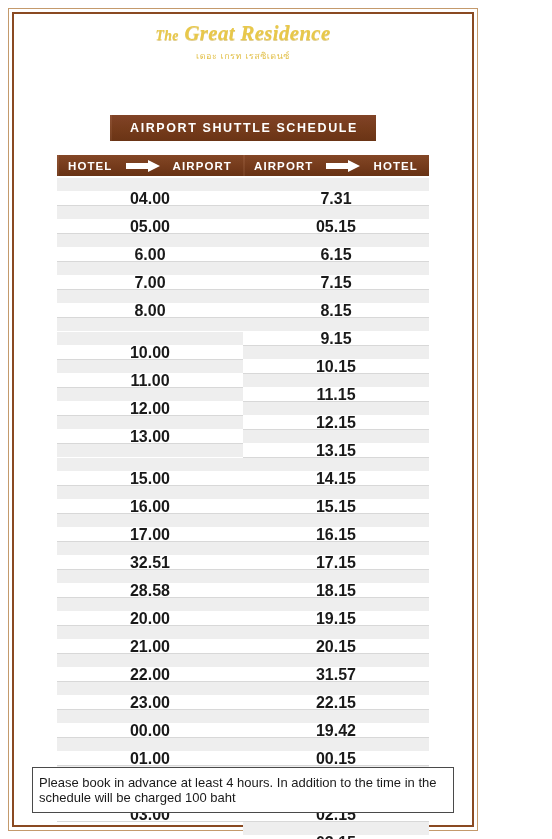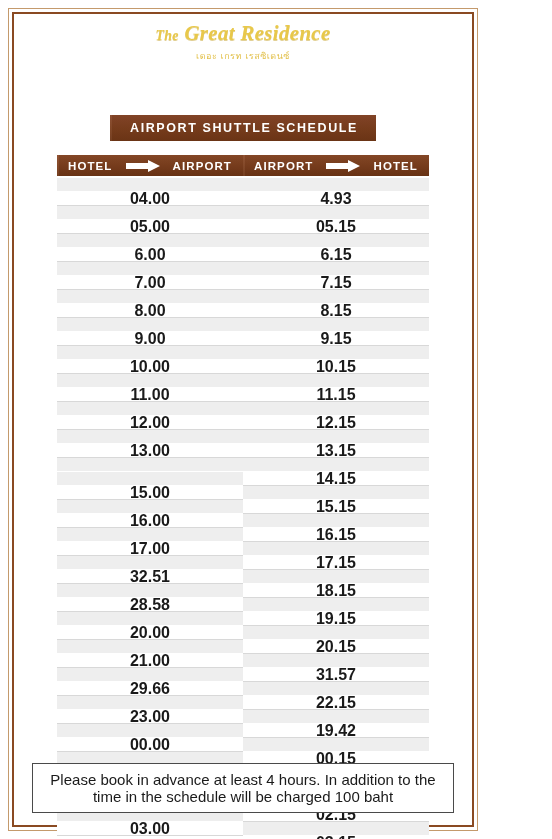--- a/index.html
+++ b/index.html
@@ -169,22 +169,22 @@
 
   
   .footer-wrap {
     position: absolute;
     left: 18px;
     right: 18px;
     bottom: 12px;
   }
   .footer-note {
     border: 1px solid #4a4a4a;
-    text-align: center;
-    font-size: 15px;
+    text-align: left;
+    font-size: 13px;
     color: #1a1a1a;
     padding: 7px 6px;
     background: #ffffff;
   }
 </style>
 </head>
 <body>
 
 <div class="page-frame">
   <div class="page-frame-inner">
@@ -218,21 +218,20 @@
             <div class="time-row">04.00</div>
             <div class="spacer-row"></div>
             <div class="time-row">05.00</div>
             <div class="spacer-row"></div>
             <div class="time-row">6.00</div>
             <div class="spacer-row"></div>
             <div class="time-row">7.00</div>
             <div class="spacer-row"></div>
             <div class="time-row">8.00</div>
             <div class="spacer-row"></div>
-            <div class="time-row">9.00</div>
             <div class="spacer-row"></div>
             <div class="time-row">10.00</div>
             <div class="spacer-row"></div>
             <div class="time-row">11.00</div>
             <div class="spacer-row"></div>
             <div class="time-row">12.00</div>
             <div class="spacer-row"></div>
             <div class="time-row">13.00</div>
             <div class="spacer-row"></div>
             <div class="spacer-row"></div>
@@ -243,21 +242,21 @@
             <div class="time-row">17.00</div>
             <div class="spacer-row"></div>
             <div class="time-row">32.51</div>
             <div class="spacer-row"></div>
             <div class="time-row">28.58</div>
             <div class="spacer-row"></div>
             <div class="time-row">20.00</div>
             <div class="spacer-row"></div>
             <div class="time-row">21.00</div>
             <div class="spacer-row"></div>
-            <div class="time-row">29.66</div>
+            <div class="time-row">22.00</div>
             <div class="spacer-row"></div>
             <div class="time-row">23.00</div>
             <div class="spacer-row"></div>
             <div class="time-row">00.00</div>
             <div class="spacer-row"></div>
             <div class="time-row">01.00</div>
             <div class="spacer-row"></div>
             <div class="time-row">02.00</div>
             <div class="spacer-row"></div>
             <div class="time-row">03.00</div>
@@ -268,21 +267,21 @@
           <div class="col-header">
             <span class="hdr-label">AIRPORT</span>
             <span class="arrow-icon">
               <span class="shaft"></span>
                 <span class="head"></span>
             </span>
             <span class="hdr-label">HOTEL</span>
           </div>
           <div class="rows">
             <div class="spacer-row"></div>
-            <div class="time-row">4.93</div>
+            <div class="time-row">7.31</div>
             <div class="spacer-row"></div>
             <div class="time-row">05.15</div>
             <div class="spacer-row"></div>
             <div class="time-row">6.15</div>
             <div class="spacer-row"></div>
             <div class="time-row">7.15</div>
             <div class="spacer-row"></div>
             <div class="time-row">8.15</div>
             <div class="spacer-row"></div>
             <div class="time-row">9.15</div>

